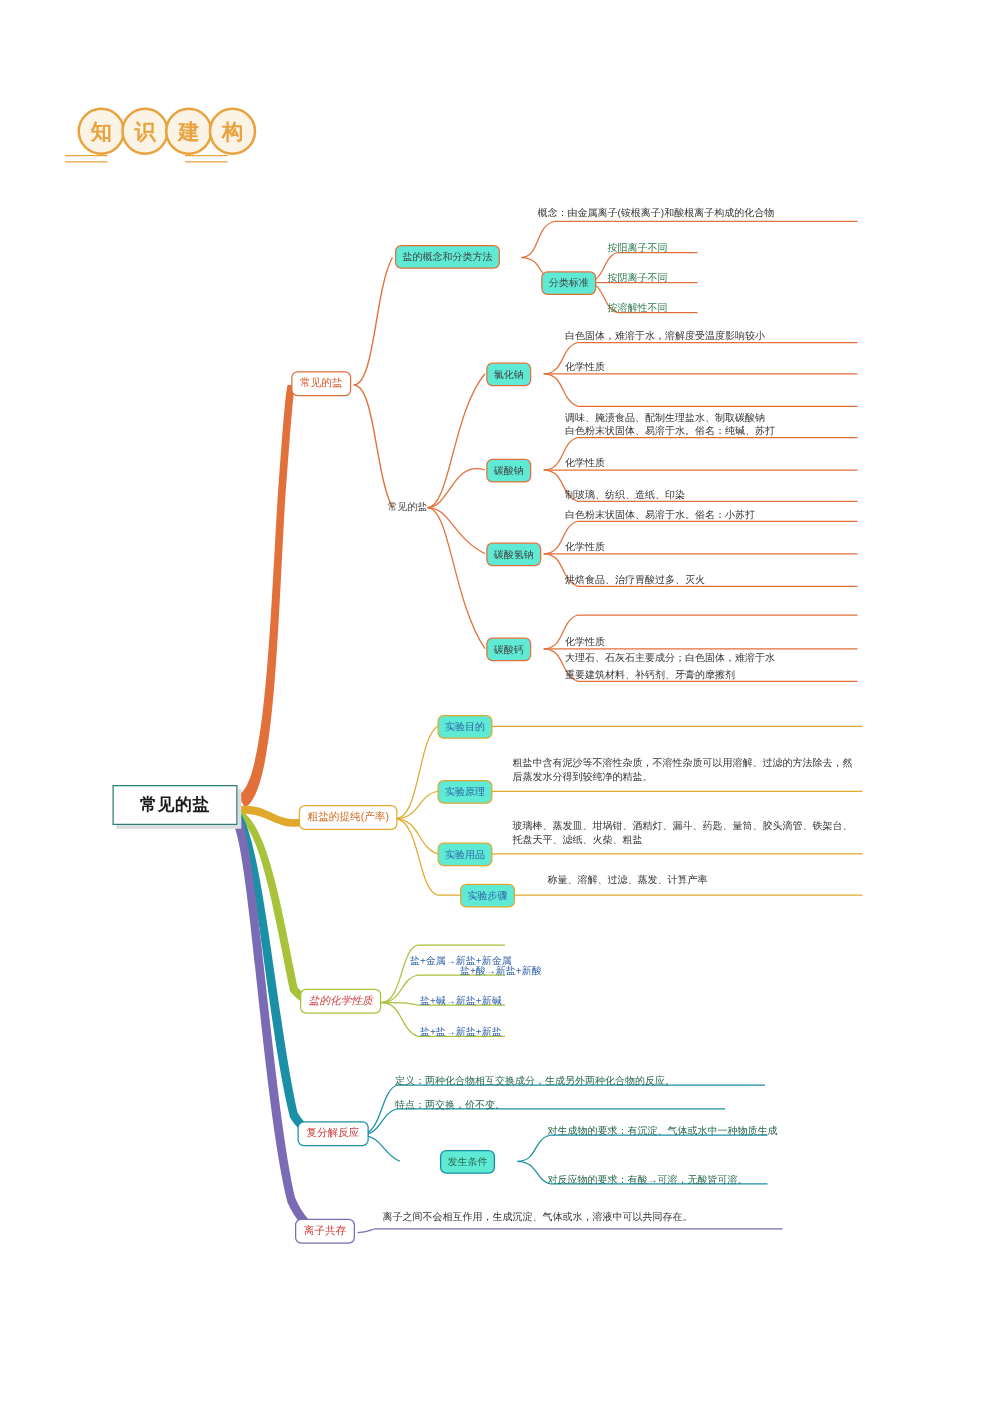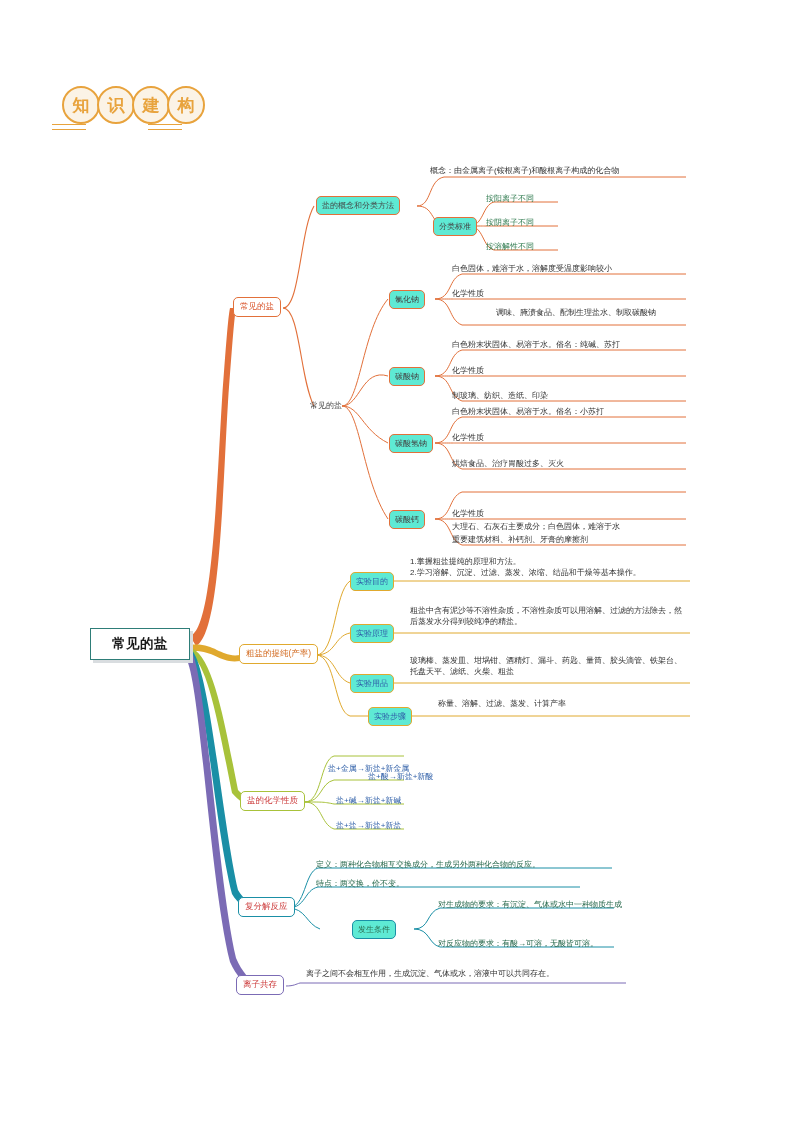--- a/index.html
+++ b/index.html
@@ -172,53 +172,51 @@
   <div class="node l2" style="left:433px;top:217px;">分类标准</div>
   <div class="node leaf green" style="left:486px;top:194px;">按阳离子不同</div>
   <div class="node leaf green" style="left:486px;top:218px;">按阴离子不同</div>
   <div class="node leaf green" style="left:486px;top:242px;">按溶解性不同</div>
 
   <div class="node plain" style="left:310px;top:400px;">常见的盐</div>
 
   <div class="node l2" style="left:389px;top:290px;">氯化钠</div>
   <div class="node leaf dark" style="left:452px;top:264px;width:240px;">白色固体，难溶于水，溶解度受温度影响较小</div>
   <div class="node leaf dark" style="left:452px;top:289px;width:240px;">化学性质</div>
-  <div class="node leaf dark" style="left:452px;top:308px;width:240px;margin-left:44px;">调味、腌渍食品、配制生理盐水、制取碳酸钠</div>
+  <div class="node leaf dark" style="left:452px;top:330px;width:240px;">调味、腌渍食品、配制生理盐水、制取碳酸钠</div>
 
   <div class="node l2" style="left:389px;top:367px;">碳酸钠</div>
   <div class="node leaf dark" style="left:452px;top:340px;width:240px;">白色粉末状固体、易溶于水。俗名：纯碱、苏打</div>
   <div class="node leaf dark" style="left:452px;top:366px;width:240px;">化学性质</div>
   <div class="node leaf dark" style="left:452px;top:391px;width:240px;">制玻璃、纺织、造纸、印染</div>
 
   <div class="node l2" style="left:389px;top:434px;">碳酸氢钠</div>
   <div class="node leaf dark" style="left:452px;top:407px;width:240px;">白色粉末状固体、易溶于水。俗名：小苏打</div>
   <div class="node leaf dark" style="left:452px;top:433px;width:240px;">化学性质</div>
   <div class="node leaf dark" style="left:452px;top:459px;width:240px;">烘焙食品、治疗胃酸过多、灭火</div>
 
   <div class="node l2" style="left:389px;top:510px;">碳酸钙</div>
   <div class="node leaf dark" style="left:452px;top:482px;width:240px;margin-top:40px;">大理石、石灰石主要成分；白色固体，难溶于水</div>
   <div class="node leaf dark" style="left:452px;top:509px;width:240px;">化学性质</div>
   <div class="node leaf dark" style="left:452px;top:535px;width:240px;">重要建筑材料、补钙剂、牙膏的摩擦剂</div>
 
   <div class="node l1 c-gold" style="left:239px;top:644px;">粗盐的提纯(产率)</div>
 
   <div class="node l2 gold" style="left:350px;top:572px;">实验目的</div>
-  <div class="node leaf dark" style="left:410px;top:557px;width:278px;white-space:pre-line;">1.掌握粗盐提纯的原理和方法。
-2.学习溶解、沉淀、过滤、蒸发、浓缩、结晶和干燥等基本操作。</div>
 
   <div class="node l2 gold" style="left:350px;top:624px;">实验原理</div>
   <div class="node leaf dark" style="left:410px;top:606px;width:278px;">粗盐中含有泥沙等不溶性杂质，不溶性杂质可以用溶解、过滤的方法除去，然后蒸发水分得到较纯净的精盐。</div>
 
   <div class="node l2 gold" style="left:350px;top:674px;">实验用品</div>
   <div class="node leaf dark" style="left:410px;top:656px;width:278px;">玻璃棒、蒸发皿、坩埚钳、酒精灯、漏斗、药匙、量筒、胶头滴管、铁架台、托盘天平、滤纸、火柴、粗盐</div>
 
   <div class="node l2 gold" style="left:368px;top:707px;">实验步骤</div>
   <div class="node leaf dark" style="left:410px;top:699px;width:278px;margin-left:28px;">称量、溶解、过滤、蒸发、计算产率</div>
 
-  <div class="node l1 c-olive" style="left:240px;top:791px;">盐的化学性质</div>
+  <div class="node l1 c-olive" style="left:240px;top:791px;font-style:italic;">盐的化学性质</div>
   <div class="node leaf blue" style="left:328px;top:748px;margin-top:16px;">盐+金属→新盐+新金属</div>
   <div class="node leaf blue" style="left:336px;top:772px;margin-left:32px;">盐+酸→新盐+新酸</div>
   <div class="node leaf blue" style="left:336px;top:796px;">盐+碱→新盐+新碱</div>
   <div class="node leaf blue" style="left:336px;top:821px;">盐+盐→新盐+新盐</div>
 
   <div class="node l1 c-teal" style="left:238px;top:897px;">复分解反应</div>
   <div class="node leaf dgreen" style="left:316px;top:860px;width:300px;">定义：两种化合物相互交换成分，生成另外两种化合物的反应。</div>
   <div class="node leaf dgreen" style="left:316px;top:879px;width:300px;">特点：两交换，价不变。</div>
 
   <div class="node l2 teal" style="left:352px;top:920px;">发生条件</div>

